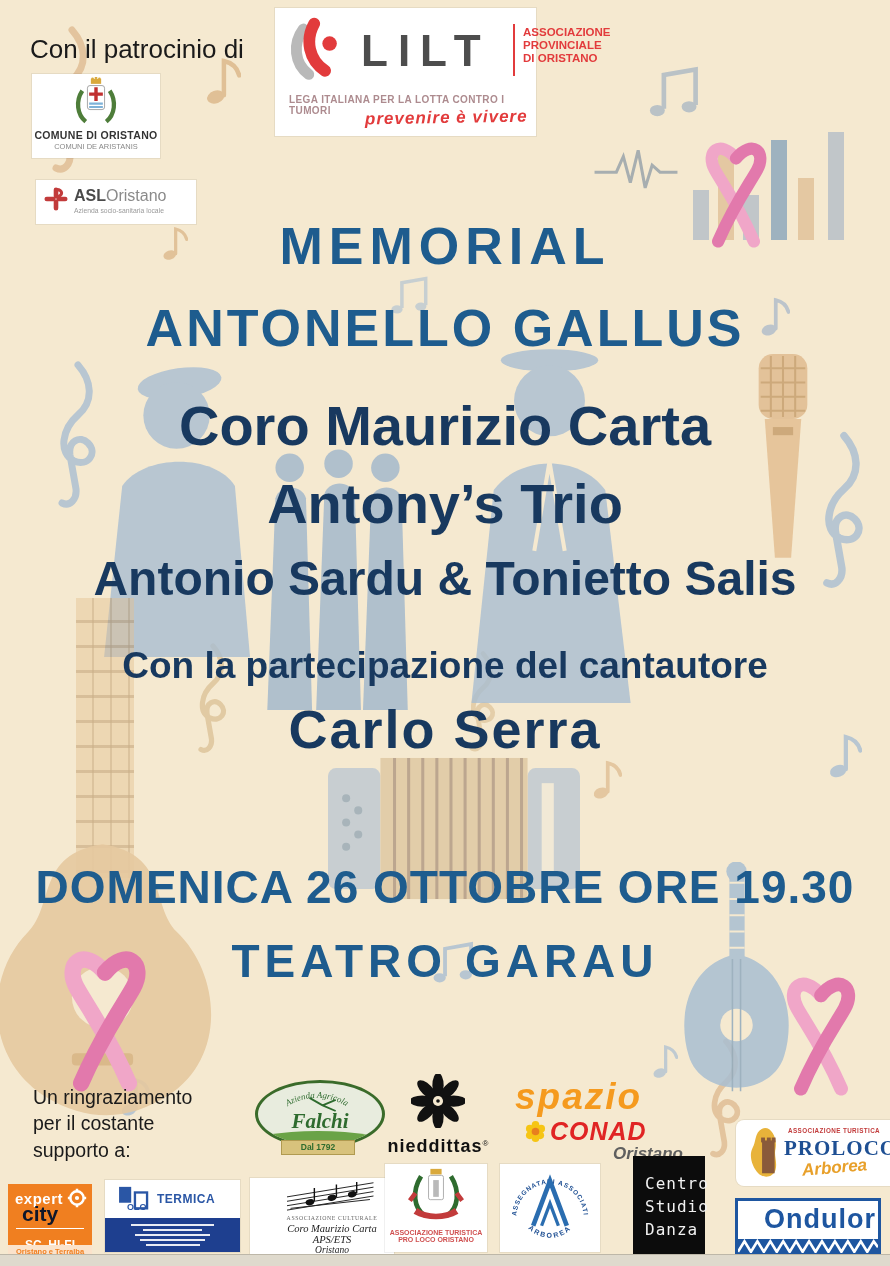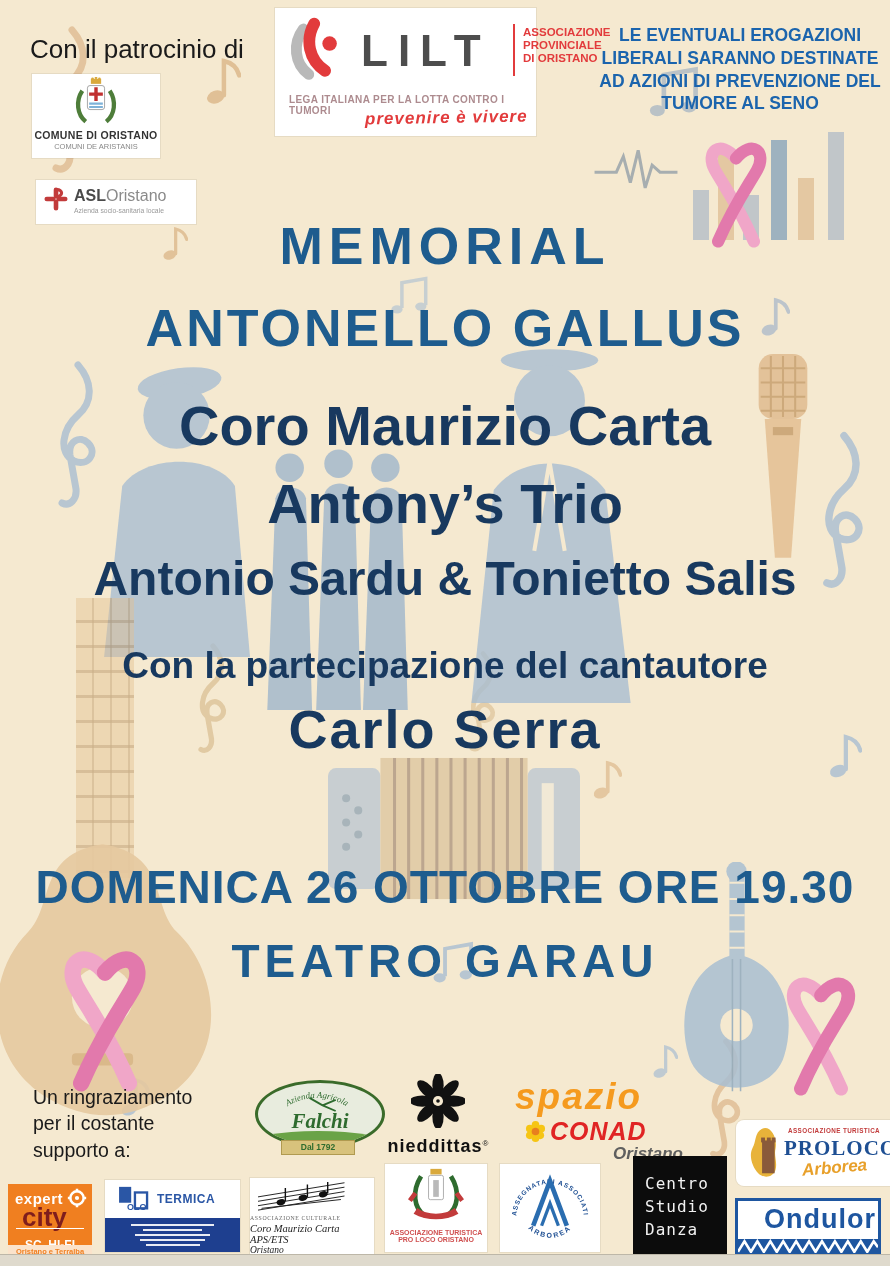--- a/index.html
+++ b/index.html
@@ -220,21 +220,20 @@
     <div style="position:absolute;left:238px;top:16px;width:2px;height:52px;background:#e23b3c;"></div>
     <div class="lilt-assoc" style="position:absolute;left:248px;top:18px;">
       <div>ASSOCIAZIONE</div>
       <div>PROVINCIALE</div>
       <div>DI ORISTANO</div>
     </div>
     <div class="lilt-full" style="position:absolute;left:14px;top:86px;">LEGA ITALIANA PER LA LOTTA CONTRO I TUMORI</div>
     <div class="lilt-slogan" style="position:absolute;left:90px;top:100px;transform:rotate(-1deg);">prevenire è vivere</div>
   </div>
 
-  <div class="abs notice" style="left:598px;top:24px;width:284px;font-size:17.5px;">LE EVENTUALI EROGAZIONI LIBERALI SARANNO DESTINATE AD AZIONI DI PREVENZIONE DEL TUMORE AL SENO</div>
 
   <div class="center-line headline" style="top:216px;font-size:52px;letter-spacing:6px;">MEMORIAL</div>
   <div class="center-line headline" style="top:298px;font-size:52px;letter-spacing:3px;">ANTONELLO GALLUS</div>
 
   <div class="center-line names" style="top:393px;font-size:56px;">Coro Maurizio Carta</div>
   <div class="center-line names" style="top:551px;font-size:48px;">Antonio Sardu &amp; Tonietto Salis</div>
   <div class="center-line names" style="top:471px;font-size:56px;">Antony’s Trio</div>
 
   <div class="center-line names" style="top:645px;font-size:37px;">Con la partecipazione del cantautore</div>
   <div class="center-line names" style="top:698px;font-size:54px;letter-spacing:2px;">Carlo Serra</div>
@@ -315,21 +314,21 @@
 
   <div class="sponsorbox" style="left:8px;top:1184px;width:84px;height:74px;background:#f07f20;">
     <div style="position:absolute;left:7px;top:6px;">
       <span style="font-size:15px;font-weight:bold;color:#ffffff;letter-spacing:.5px;">expert</span>
     </div>
     <svg style="position:absolute;right:5px;top:4px;width:20px;height:20px;" viewBox="0 0 24 24">
       <circle cx="12" cy="12" r="8" fill="none" stroke="#ffffff" stroke-width="3"></circle>
       <circle cx="12" cy="12" r="2.5" fill="#ffffff"></circle>
       <path d="M12 1V5 M12 19V23 M1 12H5 M19 12H23" stroke="#ffffff" stroke-width="3"></path>
     </svg>
-    <div style="position:absolute;left:14px;top:18px;font-size:26px;font-weight:bold;color:#7f1d1d;">city</div>
+    <div style="position:absolute;left:14px;top:18px;font-size:21px;font-weight:bold;color:#0f172a;">city</div>
     <div style="position:absolute;left:8px;top:44px;width:68px;height:1px;background:#ffffff;"></div>
     <div style="position:absolute;left:0;top:54px;width:100%;text-align:center;font-size:12px;font-weight:bold;color:#ffffff;">SC. HI-FI</div>
     <div style="position:absolute;left:0;bottom:0;width:100%;height:13px;background:#fbe3cb;color:#f07f20;font-size:7.5px;font-weight:bold;text-align:center;line-height:13px;">Oristano e Terralba</div>
   </div>
 
   <div class="sponsorbox whitebox" style="left:105px;top:1180px;width:135px;height:72px;">
     <svg style="position:absolute;left:12px;top:5px;width:34px;height:28px;" viewBox="0 0 34 30">
       <rect x="1" y="2" width="13" height="17" fill="#2a56a5"></rect>
       <rect x="18" y="8" width="13" height="17" fill="none" stroke="#2a56a5" stroke-width="2.5"></rect>
     </svg>
@@ -337,21 +336,21 @@
     <div style="position:absolute;left:52px;top:12px;font-size:12px;font-weight:bold;color:#2a56a5;letter-spacing:.5px;">TERMICA</div>
     <div style="position:absolute;left:0;bottom:0;width:100%;height:34px;background:#1e3f8f;padding-top:3px;box-sizing:border-box;">
       <div class="thin-line" style="width:62%;"></div>
         <div class="thin-line" style="width:44%;"></div>
       <div class="thin-line" style="width:55%;"></div>
         <div class="thin-line" style="width:48%;"></div>
       <div class="thin-line" style="width:40%;"></div>
     </div>
   </div>
 
-  <div class="sponsorbox whitebox" style="left:250px;top:1178px;width:124px;height:76px;">
+  <div class="sponsorbox whitebox" style="left:250px;top:1178px;width:124px;height:76px;text-align:center;padding-left:20px;">
     <svg style="width:106px;height:30px;margin-top:3px;" viewBox="0 0 110 34">
       <path d="M4 28 L102 12 M4 23 L102 7 M4 18 L102 2 M4 33 L102 17 M8 31 L98 21" stroke="#222222" stroke-width="1.1" fill="none"></path>
       <ellipse cx="30" cy="24" rx="5" ry="3.5" fill="#111111" transform="rotate(-15 30 24)"></ellipse>
       <ellipse cx="55" cy="19" rx="5" ry="3.5" fill="#111111" transform="rotate(-15 55 19)"></ellipse>
       <ellipse cx="78" cy="15" rx="5" ry="3.5" fill="#111111" transform="rotate(-15 78 15)"></ellipse>
       <path d="M35 23 L35 8 M60 18 L60 4 M83 14 L83 1" stroke="#111111" stroke-width="1.6"></path>
     </svg>
     <div style="font-size:5.8px;color:#666666;letter-spacing:.6px;font-family:'Liberation Serif',serif;">ASSOCIAZIONE CULTURALE</div>
     <div class="serif-it" style="font-size:10.5px;color:#222222;margin-top:2px;">Coro Maurizio Carta APS/ETS</div>
     <div class="serif-it" style="font-size:9.5px;color:#222222;">Oristano</div>
@@ -382,21 +381,21 @@
       </text>
       <path d="M27 64 L45 16 L63 64" stroke="#2a6db0" stroke-width="5" fill="none"></path>
       <path d="M33 64 L45 32 L57 64" stroke="#ffffff" stroke-width="3" fill="none"></path>
       <path d="M36 64 L45 40 L54 64" stroke="#2a6db0" stroke-width="3.5" fill="none"></path>
       <text font-size="7.5" fill="#1e4f93" font-weight="bold" text-anchor="middle" letter-spacing="2">
         <textPath href="#aaArcBot" startOffset="50%">ARBOREA</textPath>
       </text>
     </svg>
   </div>
 
-  <div class="sponsorbox" style="left:633px;top:1156px;width:94px;height:100px;background:#0c0c0c;">
+  <div class="sponsorbox" style="left:633px;top:1156px;width:72px;height:100px;background:#0c0c0c;">
     <div class="mono" style="position:absolute;left:12px;top:16px;color:#f2f2f2;font-size:16px;line-height:1.45;letter-spacing:1px;">
       <div>Centro</div>
       <div>Studio</div>
       <div>Danza</div>
     </div>
   </div>
 
   <div class="sponsorbox" style="left:735px;top:1198px;width:146px;height:58px;background:#ffffff;border:3px solid #1e56a0;box-sizing:border-box;padding-left:24px;">
     <div style="text-align:center;font-size:27px;font-weight:bold;color:#1e56a0;line-height:36px;letter-spacing:1px;">Ondulor</div>
     <div style="position:absolute;left:0;bottom:0;width:100%;height:14px;background:#1e56a0;">

